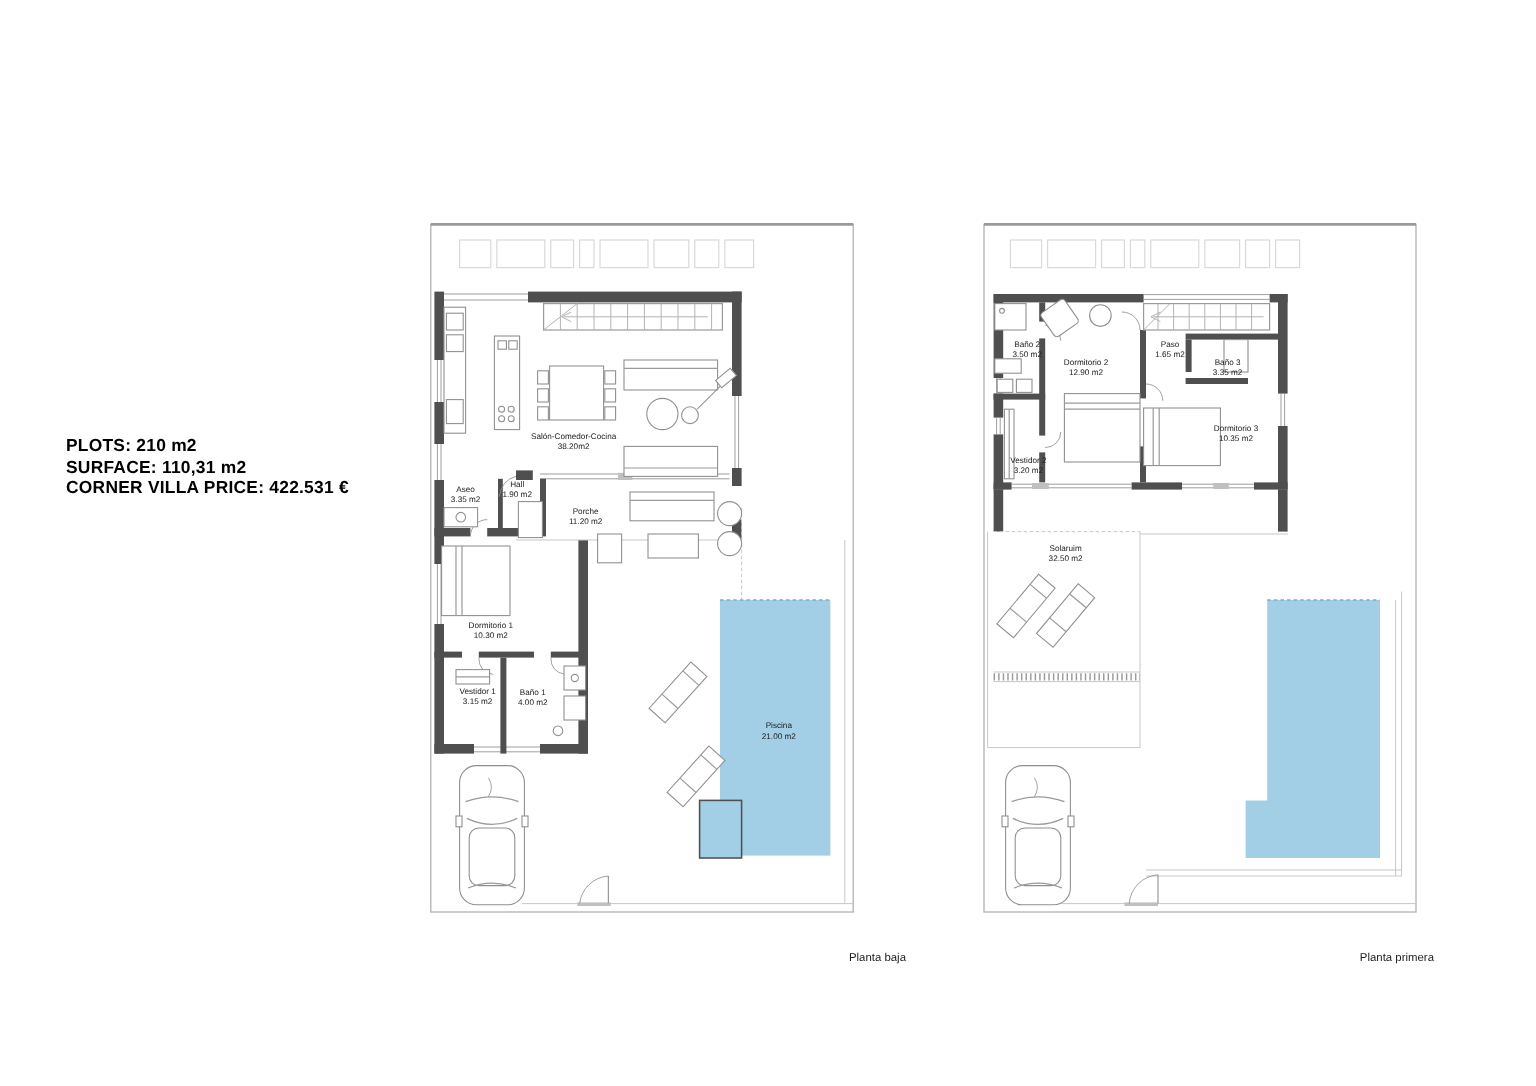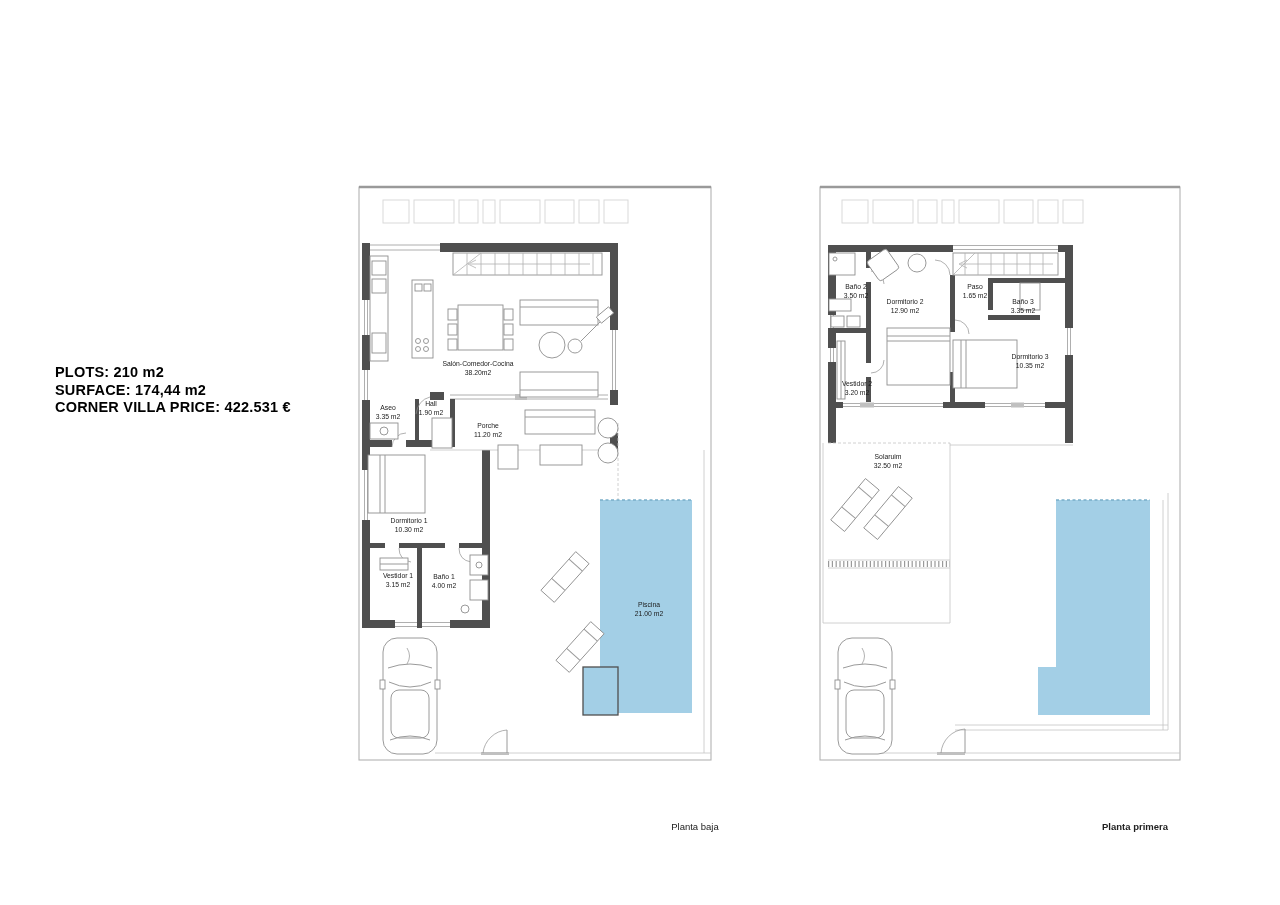--- a/index.html
+++ b/index.html
@@ -1,22 +1,22 @@
 <!DOCTYPE html>
 <html><head>
 <meta charset="utf-8">
 <style>
   html,body{margin:0;padding:0;background:#fff;}
   .canvas{position:relative;width:1280px;height:900px;background:#ffffff;overflow:hidden;
           font-family:"Liberation Sans",sans-serif;}
   .info{position:absolute;left:55px;top:364px;color:#000;font-weight:bold;
         font-size:14.5px;line-height:17.5px;letter-spacing:.2px;white-space:nowrap;}
-  .caption{position:absolute;font-size:9.5px;color:#222;width:120px;text-align:center;margin-top:28px;}
+  .caption{position:absolute;font-size:9.5px;color:#222;width:120px;text-align:right;}
   .cap-left{left:635px;top:793px;}
-  .cap-right{left:1075px;top:793px;font-weight:bold;}
+  .cap-right{left:1075px;top:793px;}
   svg{position:absolute;}
   .plan-left{left:355px;top:183px;}
   .plan-right{left:815px;top:183px;}
   .bnd{fill:none;stroke:#b3b3b3;stroke-width:1.1;}
   .bndtop{stroke:#9a9a9a;stroke-width:2.4;}
   .hedge{fill:#ffffff;stroke:#d9d9d9;stroke-width:1;}
   .w{fill:#4f4f4f;stroke:none;}
   .glz{stroke:#9a9a9a;stroke-width:.8;fill:none;}
   .fur{stroke:#8f8f8f;stroke-width:.9;fill:#ffffff;}
   .ln{stroke:#9a9a9a;stroke-width:1;fill:none;}
@@ -26,21 +26,21 @@
   .tick{fill:#c0c0c0;stroke:none;}
   .lbl{font-size:6.8px;fill:#1a1a1a;text-anchor:middle;font-family:"Liberation Sans",sans-serif;}
 </style>
 </head>
 <body>
 
 <div class="canvas">
 
   <div class="info">
     <div>PLOTS: 210 m2</div>
-    <div>SURFACE: 174,44 m2</div>
+    <div>SURFACE: 110,31 m2</div>
     <div>CORNER VILLA PRICE: 422.531 €</div>
   </div>
 
   <svg class="plan-left" width="360" height="585" viewBox="0 0 360 585">
 
     <g>
       <rect class="bnd" x="4" y="4" width="352" height="573"></rect>
       <line class="bndtop" x1="4" y1="4" x2="356" y2="4"></line>
       <line class="thin" x1="349" y1="267" x2="349" y2="570"></line>
       <line class="thin" x1="80" y1="570" x2="356" y2="570"></line>

